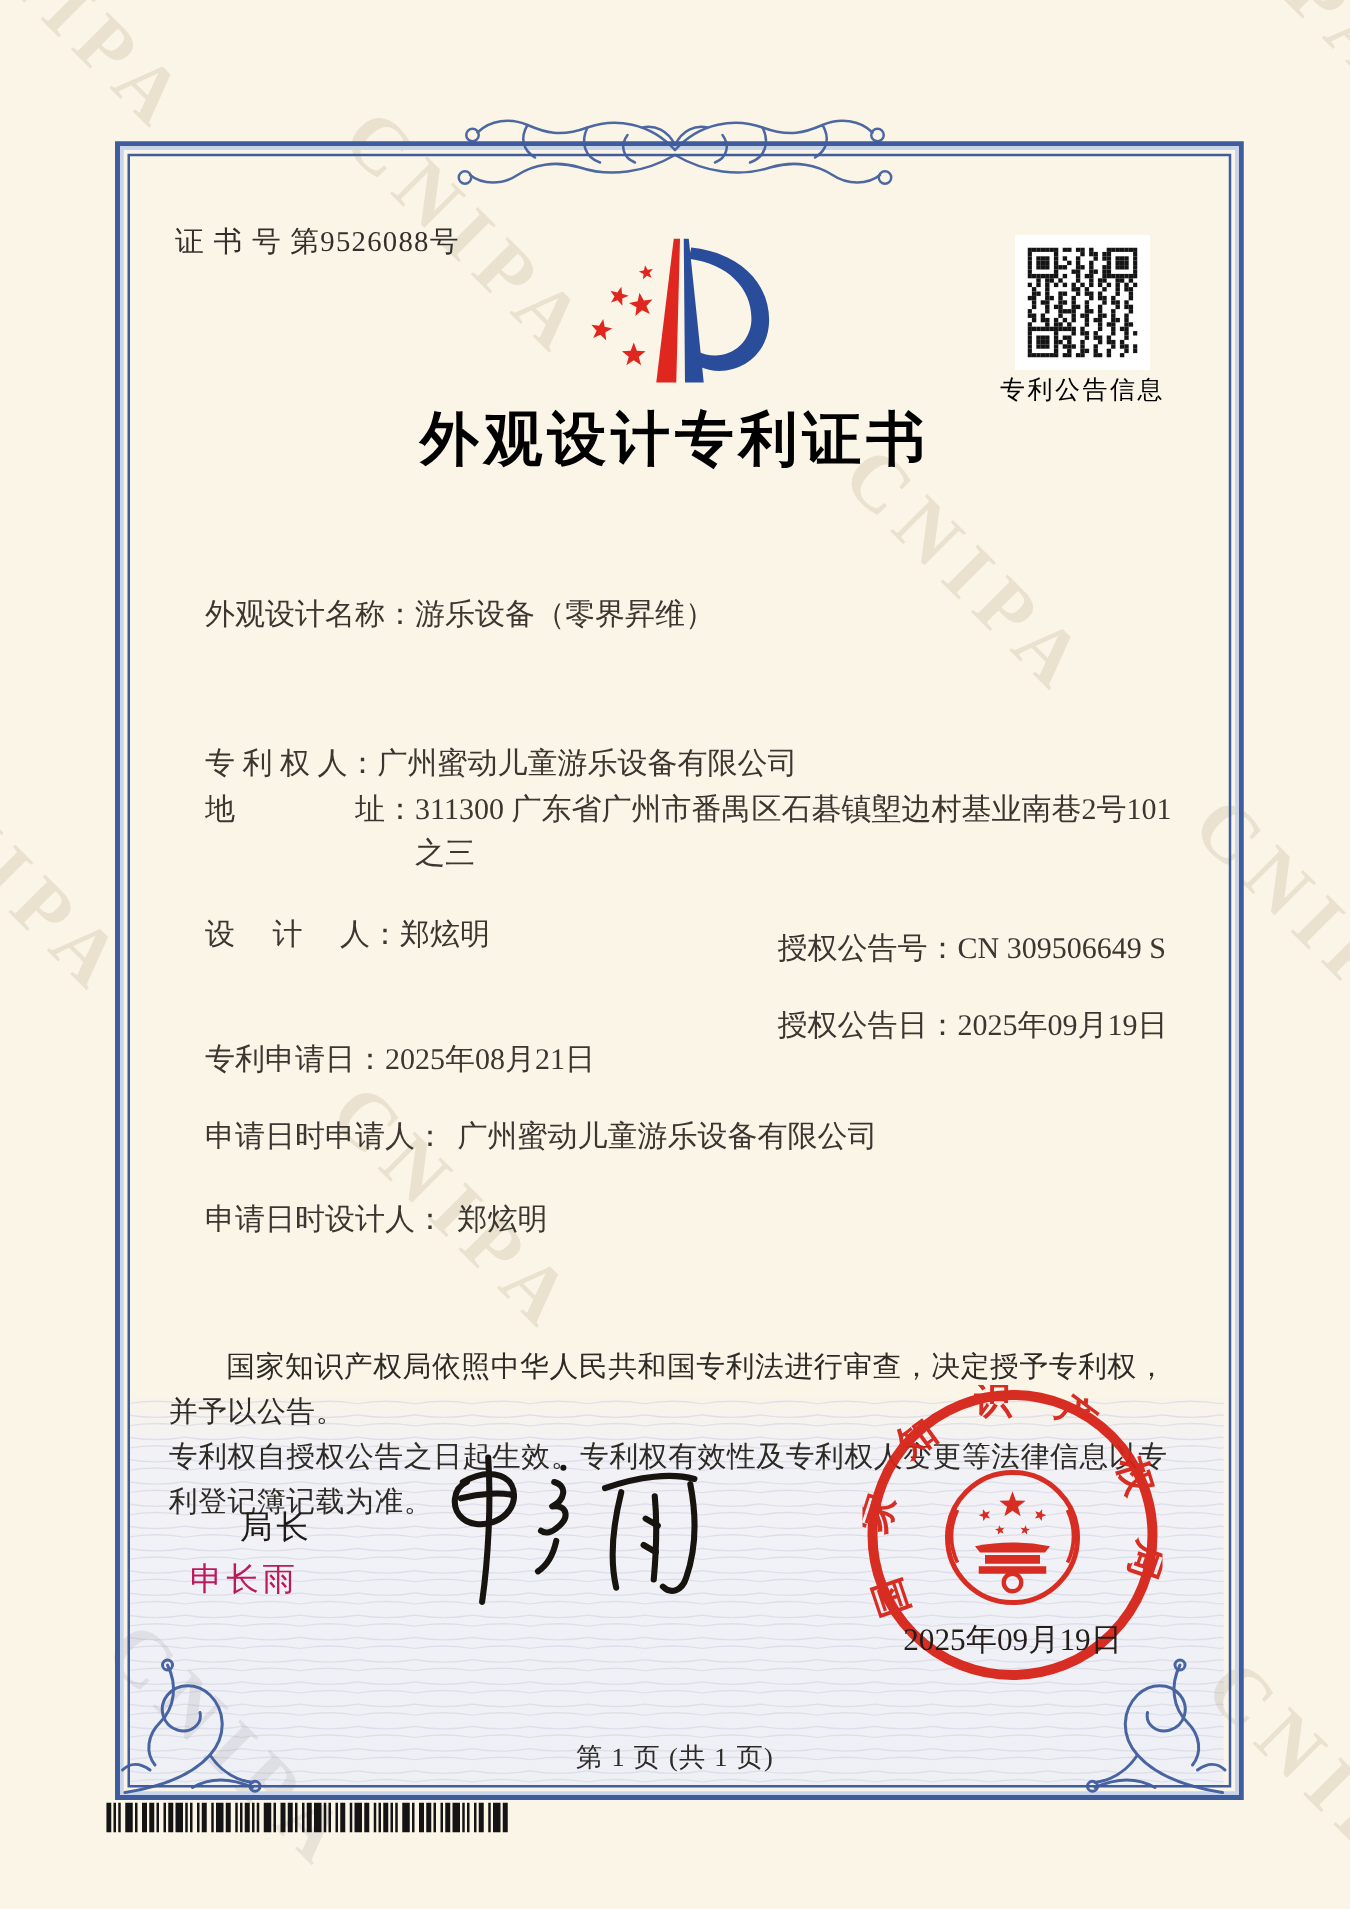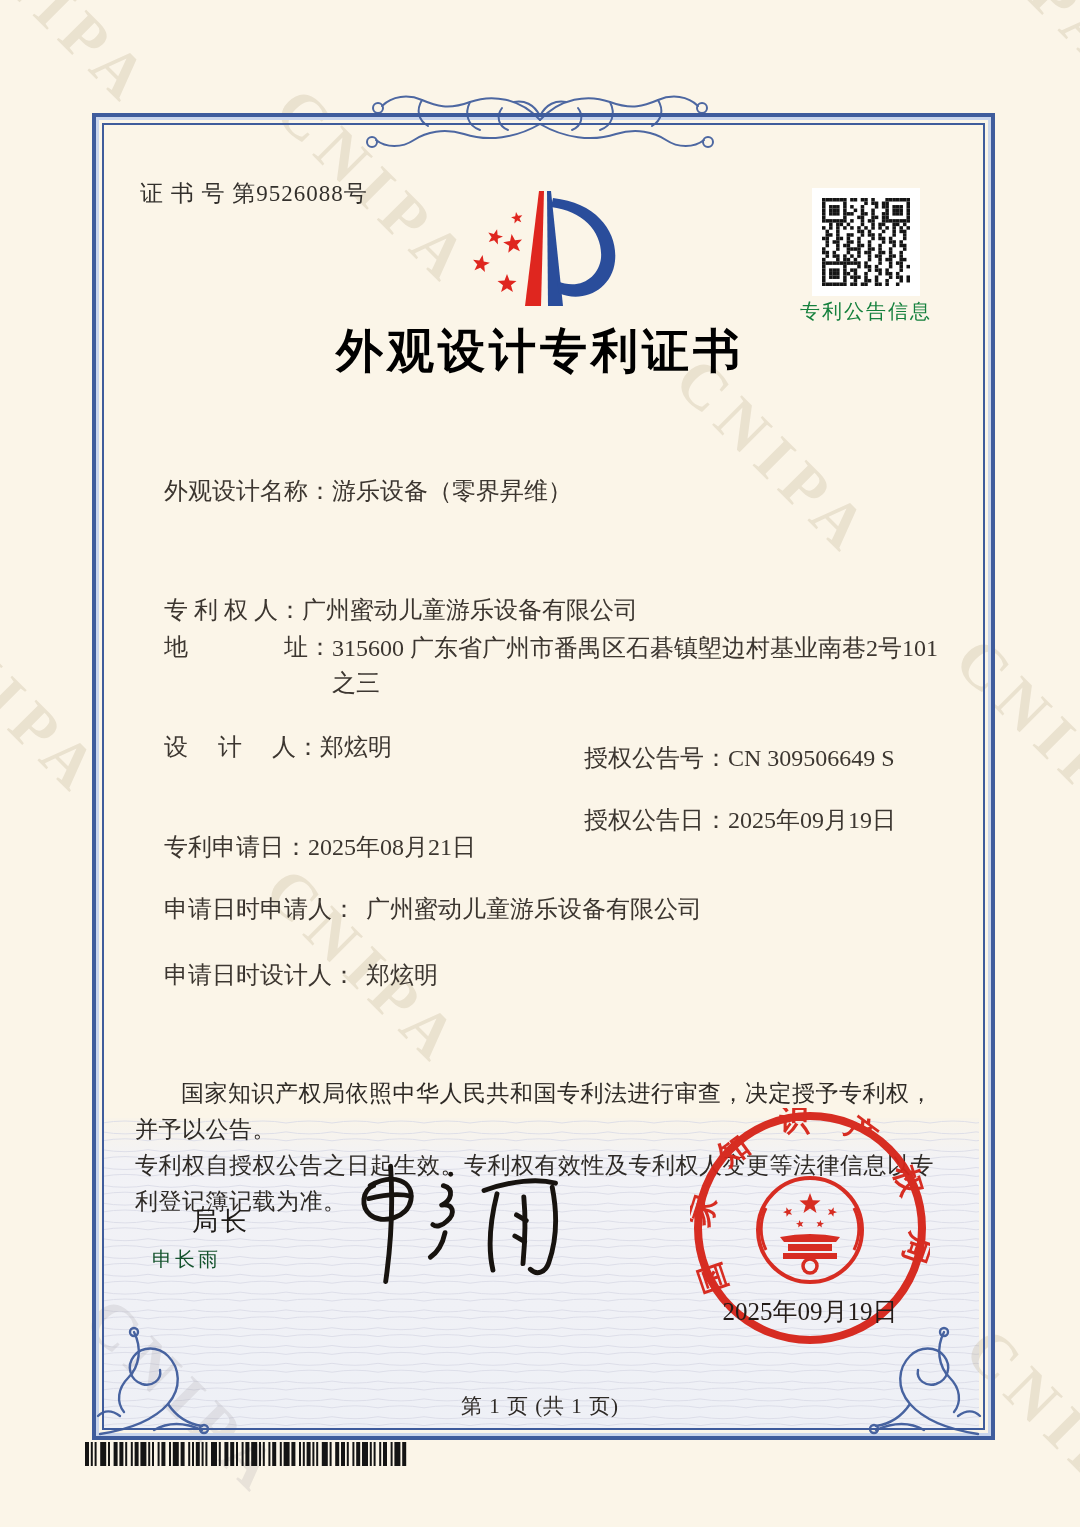--- a/index.html
+++ b/index.html
@@ -18,37 +18,37 @@
   
   .guilloche{position:absolute;left:102px;top:1118px;width:877px;height:312px;z-index:0;
              background:linear-gradient(180deg,#f9f4e9 0%,#f2f2f6 14%,#eef0f6 100%);}
   .guilloche svg{display:block;width:100%;height:100%;}
   
   .cert-no{position:absolute;left:140px;top:178px;z-index:3;font-size:23px;letter-spacing:1px;color:#33302c;white-space:pre;}
   .logo{position:absolute;left:440px;top:178px;z-index:3;}
   .qr-panel{position:absolute;left:812px;top:188px;width:108px;height:108px;background:#ffffff;z-index:3;
             display:flex;align-items:center;justify-content:center;}
   .qr-label{position:absolute;left:796px;top:298px;width:140px;z-index:3;text-align:center;
-            font-size:20px;letter-spacing:2px;color:#15803d;}
+            font-size:20px;letter-spacing:2px;color:#000000;}
   .title{position:absolute;left:0;top:320px;width:1080px;z-index:3;text-align:center;
          font-size:47px;font-weight:bold;letter-spacing:4px;color:#000000;}
   
   .row{position:absolute;left:152px;z-index:3;font-size:24px;color:#3c3630;white-space:pre;}
   .lbl{display:inline-block;white-space:pre;}
   .val{white-space:pre;}
-  .row2col .cell-r{position:absolute;left:432px;top:0;white-space:pre;font-family:Liberation Serif, serif;}
+  .row2col .cell-r{position:absolute;left:470px;top:0;white-space:pre;font-family:Liberation Serif, serif;}
   .addr-val{display:inline-block;vertical-align:top;white-space:normal;width:640px;line-height:35px;}
   
   .statement{position:absolute;left:135px;top:1036px;width:812px;z-index:3;font-size:23px;
              line-height:36px;color:#2e2a26;letter-spacing:0.5px;}
   .statement .l1{text-indent:2em;margin-top:40px;}
   
   .sig-title{position:absolute;left:152px;top:1204px;z-index:4;font-size:26px;color:#1d1a17;
              font-family:"Liberation Sans","DejaVu Sans",sans-serif;letter-spacing:3px;margin-left:40px;}
-  .sig-name{position:absolute;left:152px;top:1246px;z-index:4;font-size:20px;color:#14532d;
+  .sig-name{position:absolute;left:152px;top:1246px;z-index:4;font-size:26px;color:#be185d;
             font-family:Liberation Mono, monospace;letter-spacing:3px;}
   .sig-svg{position:absolute;left:320px;top:1158px;z-index:4;}
   
   .seal{position:absolute;left:690px;top:1108px;z-index:5;}
   
   .footer{position:absolute;left:0;top:1392px;width:1080px;z-index:3;text-align:center;
           font-size:21px;color:#2e2a26;letter-spacing:1px;}
   .barcode{position:absolute;left:85px;top:1442px;z-index:3;}
   .ornament{position:absolute;z-index:4;pointer-events:none;}
 </style>
@@ -479,21 +479,21 @@
 
 <div class="title">外观设计专利证书</div>
 
 <div class="row" style="top:448px;">
   <span class="lbl">外观设计名称：</span><span class="val">游乐设备（零界昇维）</span>
 </div>
 <div class="row" style="top:567px;">
   <span class="lbl">专 利 权 人：</span><span class="val">广州蜜动儿童游乐设备有限公司</span>
 </div>
 <div class="row" style="top:604px;">
-  <span class="lbl">地　　　　址：</span><span class="addr-val"><span>315600 广东省广州市番禺区石碁镇塱边村基业南巷2号101</span><br><span>之三</span></span>
+  <span class="lbl">地　　　　址：</span><span class="addr-val"><span>311300 广东省广州市番禺区石碁镇塱边村基业南巷2号101</span><br><span>之三</span></span>
 </div>
 <div class="row" style="top:704px;">
   <span class="lbl">设　 计　 人：</span><span class="val">郑炫明</span>
 </div>
 <div class="row row2col" style="top:742px;width:800px;">
   <span class="cell-r"><span class="lbl">授权公告号：</span><span class="val">CN 309506649 S</span></span>
 </div>
 <div class="row row2col" style="top:804px;width:800px;">
   <span><span class="lbl">专利申请日：</span><span class="val">2025年08月21日</span></span>
   <span class="cell-r"><span class="lbl">授权公告日：</span><span class="val">2025年09月19日</span></span>

